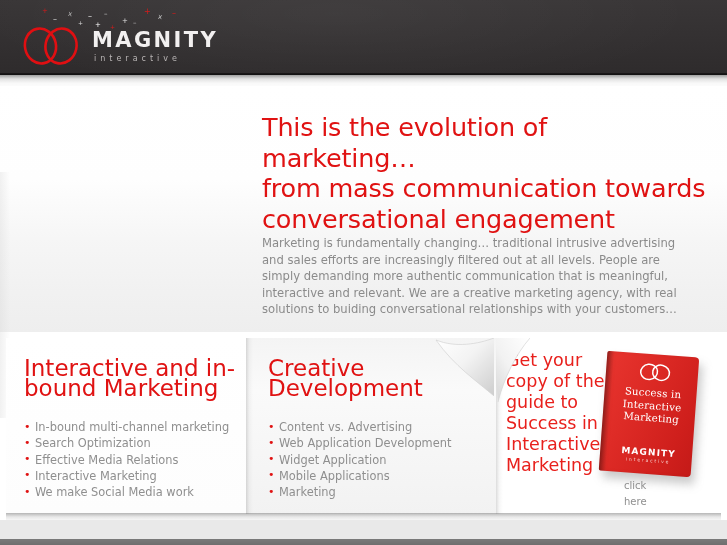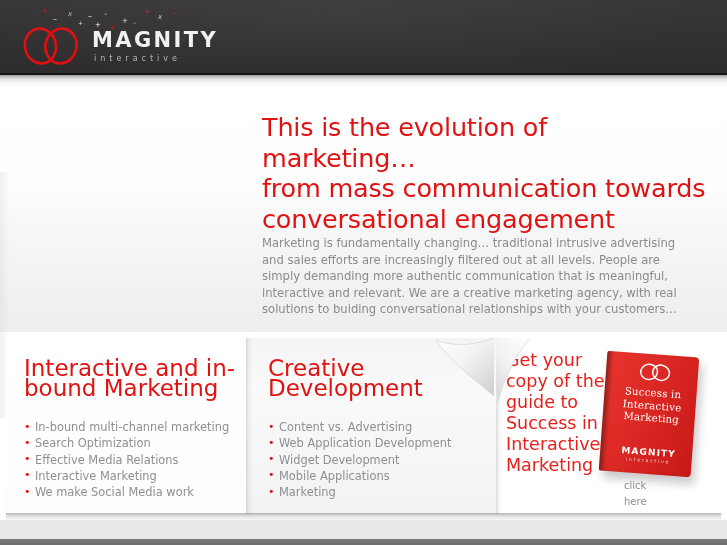--- a/index.html
+++ b/index.html
@@ -284,21 +284,21 @@
           </linearGradient>
         </defs>
         <path d="M60 0 L60 58 C44 44 20 28 2 2 C22 10 44 6 60 0 Z" fill="url(#cg2)"></path>
         <path d="M60 0 C44 6 22 10 2 2 C20 28 44 44 60 58" fill="none" stroke="#d2d2d2" stroke-width="0.7"></path>
       </svg>
       <div class="col-inner">
         <h2 class="col-title">Creative Development</h2>
         <ul class="bullets" id="list-2">
             <li>Content vs. Advertising</li>
             <li>Web Application Development</li>
-            <li>Widget Development</li>
+            <li>Widget Application</li>
             <li>Mobile Applications</li>
             <li>Marketing</li>
           </ul>
       </div>
     </div>
 
     <div class="col col-3">
       <svg class="curl curl-3" viewBox="0 0 34 66">
         <defs>
           <linearGradient id="cg3" x1="1" y1="0" x2="0" y2="1">

